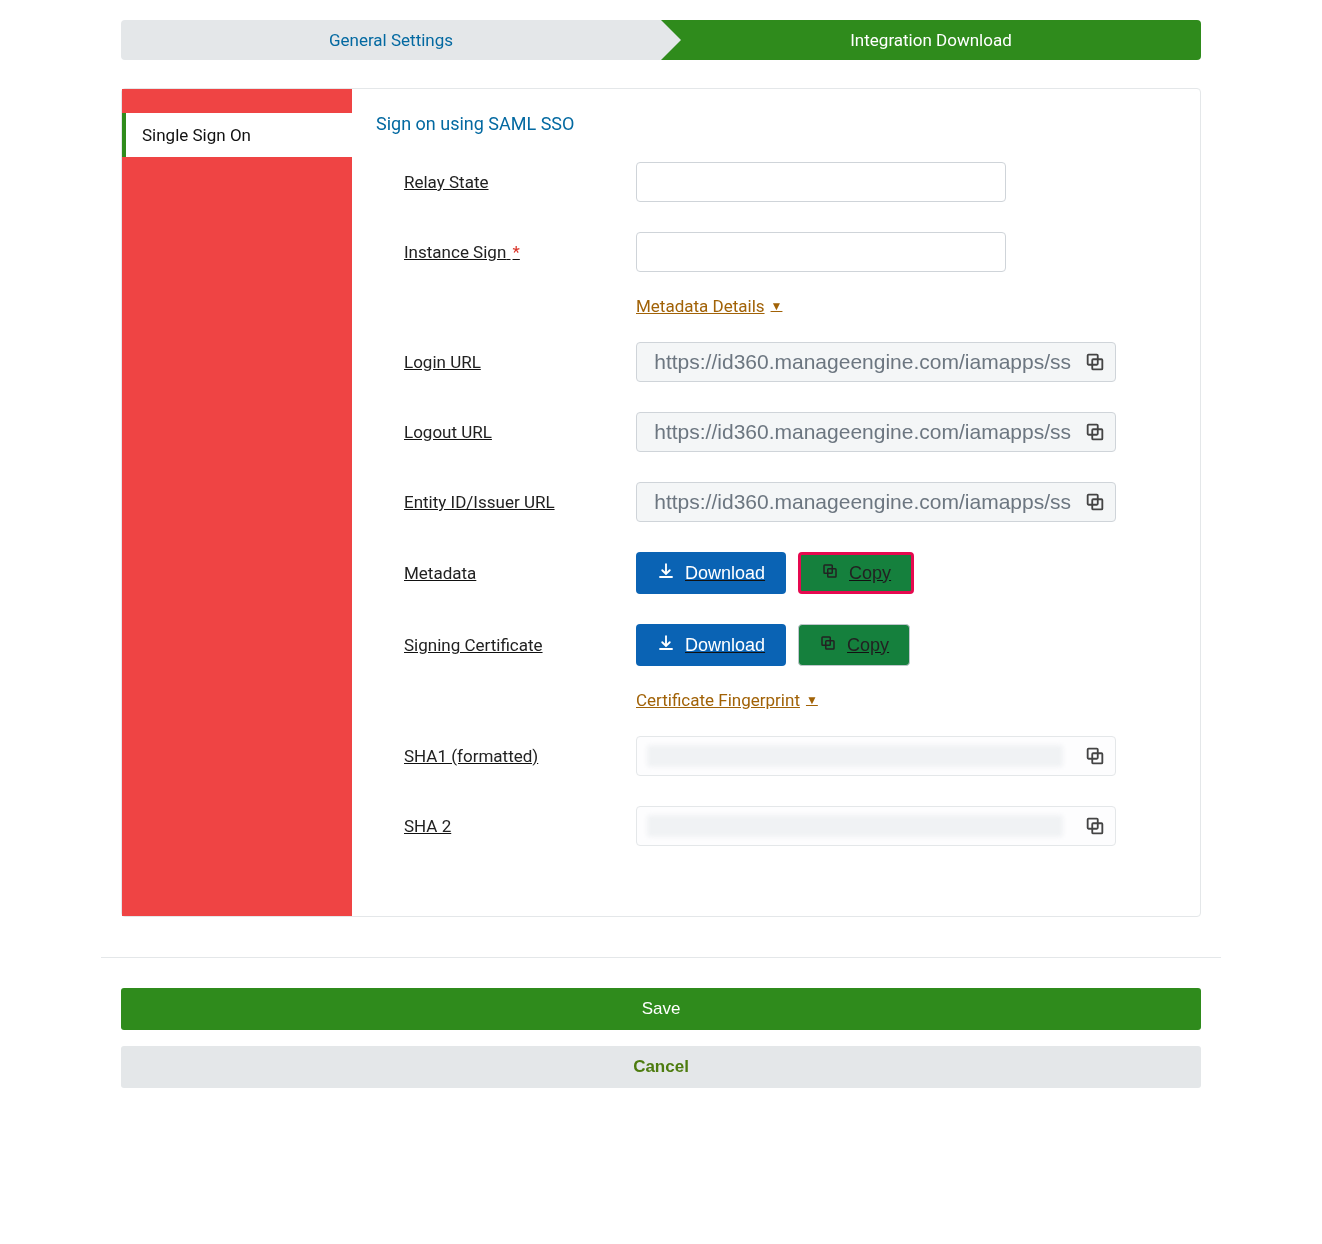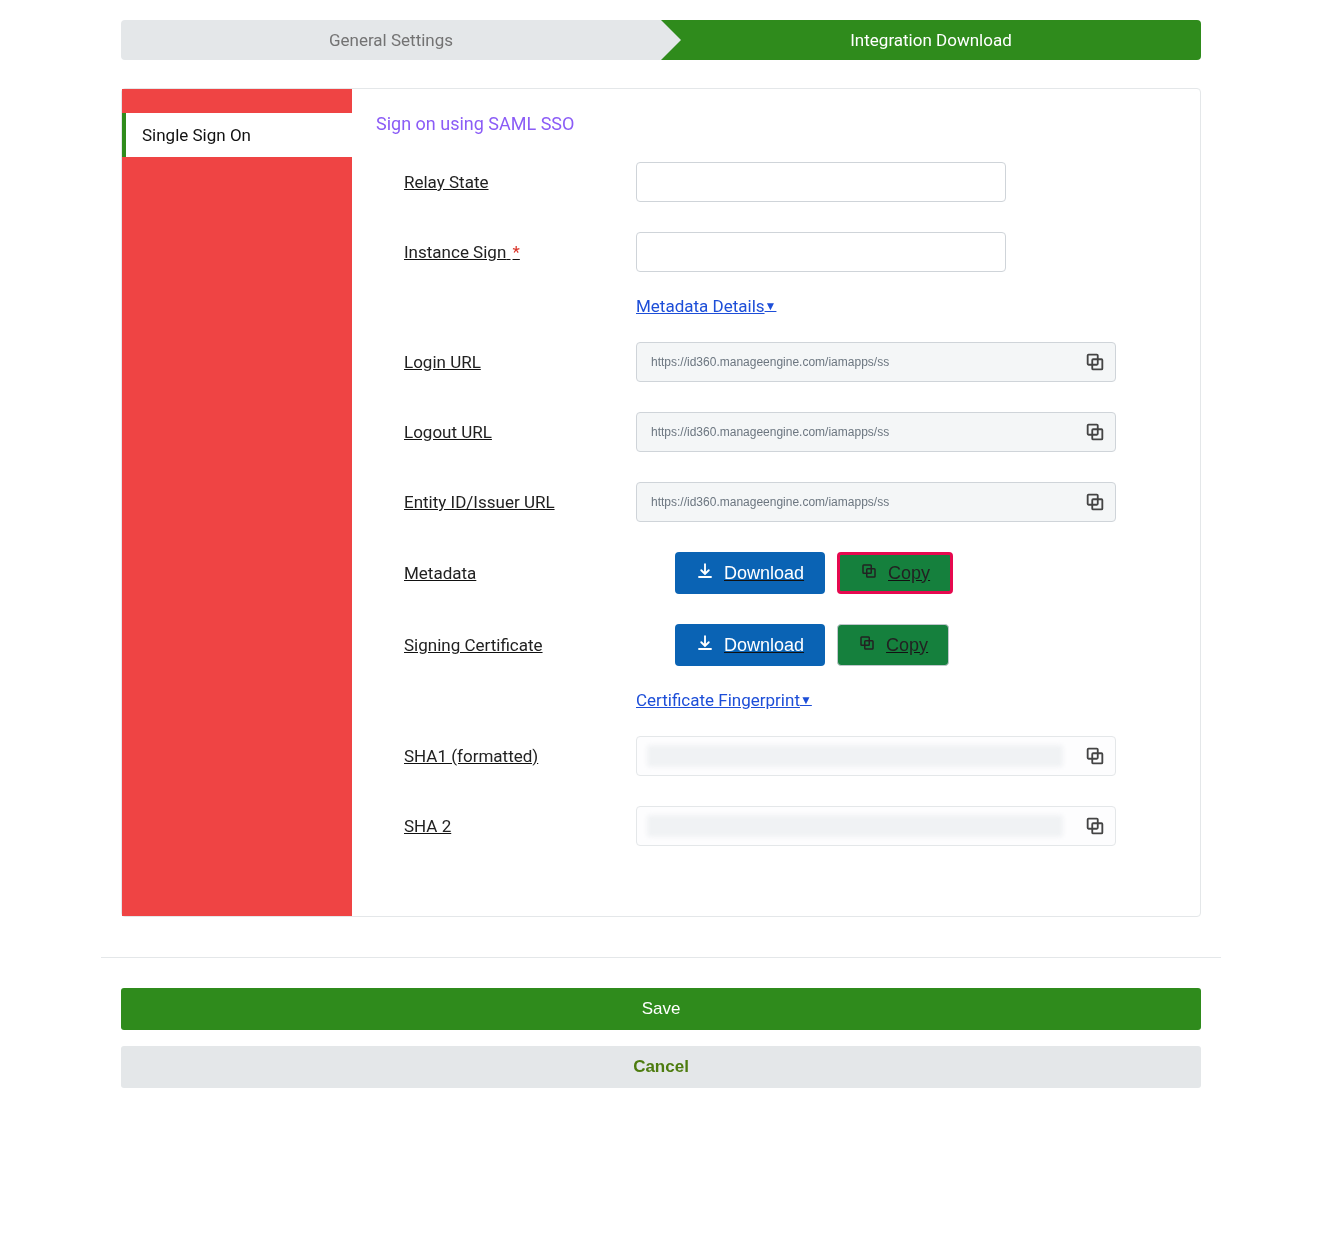--- a/index.html
+++ b/index.html
@@ -7,65 +7,65 @@
     font-family: -apple-system, BlinkMacSystemFont, "Segoe UI", Roboto, Helvetica, Arial, sans-serif;
     background: #fff;
     color: #111;
     font-size: 16px;
     padding: 0 0 40px 0;
   }
   .wrap { width: 1120px; margin: 0 auto; padding: 20px; }
   
   .stepper { display:flex; height:40px; border-radius:4px; overflow:hidden; }
   .step { flex:1; display:flex; align-items:center; justify-content:center; font-size:17px; position:relative; }
-  .step.general { background:#e4e7e9; color:#737373; }
+  .step.general { background:#e4e7e9; color:#0369a1; }
   .step.integration { background:#2f8b1c; color:#fff; }
   .step.general::after{
     content:""; position:absolute; right:-20px; top:0; width:0; height:0;
     border-top:20px solid transparent; border-bottom:20px solid transparent;
     border-left:20px solid #e4e7e9; z-index:2;
   }
   
   .panel { display:flex; margin-top:28px; border:1px solid #e4e7e9; border-radius:4px; min-height:820px; }
   .sidebar { background:#ef4444; width:230px; padding-top:24px; }
   .side-item { background:#fff; padding:12px 16px; border-left:4px solid #2f8b1c; font-size:17px; }
   .content { flex:1; padding:24px 24px 40px 24px; }
-  .subtitle { color:#8b5cf6; font-size:18px; margin-bottom:28px; }
+  .subtitle { color:#0369a1; font-size:18px; margin-bottom:28px; }
   .row { display:flex; align-items:center; margin-bottom:30px;text-decoration:underline; }
   .label { width:260px; font-size:17px; color:#222; padding-left:28px; }
   .req { color:#d93025; margin-left:2px; }
   .field { flex:1; }
   input.txt {
     width:370px; height:40px; border:1px solid #cfd4d9; border-radius:4px; padding:0 12px; font-size:16px;
   }
-  .link-toggle { font-size:17px; text-decoration:underline; cursor:pointer; display:inline-flex; align-items:center; color:#1d4ed8; }
+  .link-toggle { font-size:17px; text-decoration:underline; cursor:pointer; display:inline-flex; align-items:center; gap:6px; color:#a16207; }
   .link-toggle .caret { font-size:12px; }
   .ro-wrap { position:relative; width:480px; }
   .ro-input {
     width:100%; height:40px; border:1px solid #cfd4d9; border-radius:4px; background:#f4f6f7;
-    padding:0 44px 0 14px; font-size:12px; color:#6c7680;
+    padding:0 44px 0 14px; font-size:21px; color:#6c7680;text-align:right;
   }
   .copy-inside {
     position:absolute; right:10px; top:50%; transform:translateY(-50%); width:22px; height:22px;
     cursor:pointer; color:#444;
   }
   .blur-box {
     width:100%; height:40px; border:1px solid #e4e7e9; border-radius:4px; background:#fdfdfe;
     position:relative; overflow:hidden;
   }
   .blur-box::before{
     content:""; position:absolute; left:10px; right:52px; top:8px; bottom:8px;
     background:linear-gradient(#f0f2f4,#f0f2f4); filter:blur(2px); border-radius:3px;
   }
   .buttons { display:flex; gap:12px; align-items:center; }
   .btn {
     display:inline-flex; align-items:center; gap:10px; height:42px; padding:0 20px;
     border-radius:4px; font-size:18px; cursor:pointer; border:1px solid transparent;
   }
-  .btn.primary { background:#0a63b4; color:#fff;margin-left:39px; }
+  .btn.primary { background:#0a63b4; color:#fff; }
   .btn.outline { background:#15803d; color:#222; border:1px solid #bfc6cc; }
   .btn.highlight { border:3px solid #e6094f; }
   .btn svg { width:18px; height:18px; }
   
   .footer-bar { border-top:1px solid #e4e7e9; margin-top:20px; padding:30px 20px 0 20px; width:1120px; margin-left:auto; margin-right:auto; display:flex; gap:16px;flex-direction:column; }
   .fbtn { height:42px; padding:0 22px; border:none; border-radius:3px; font-size:17px; cursor:pointer; }
   .fbtn.save { background:#2f8b1c; color:#fff; }
   .fbtn.cancel { background:#e4e7e9; color:#4d7c0f;font-weight:bold; }
   .section-row { margin: -6px 0 26px 260px; }
 </style>

